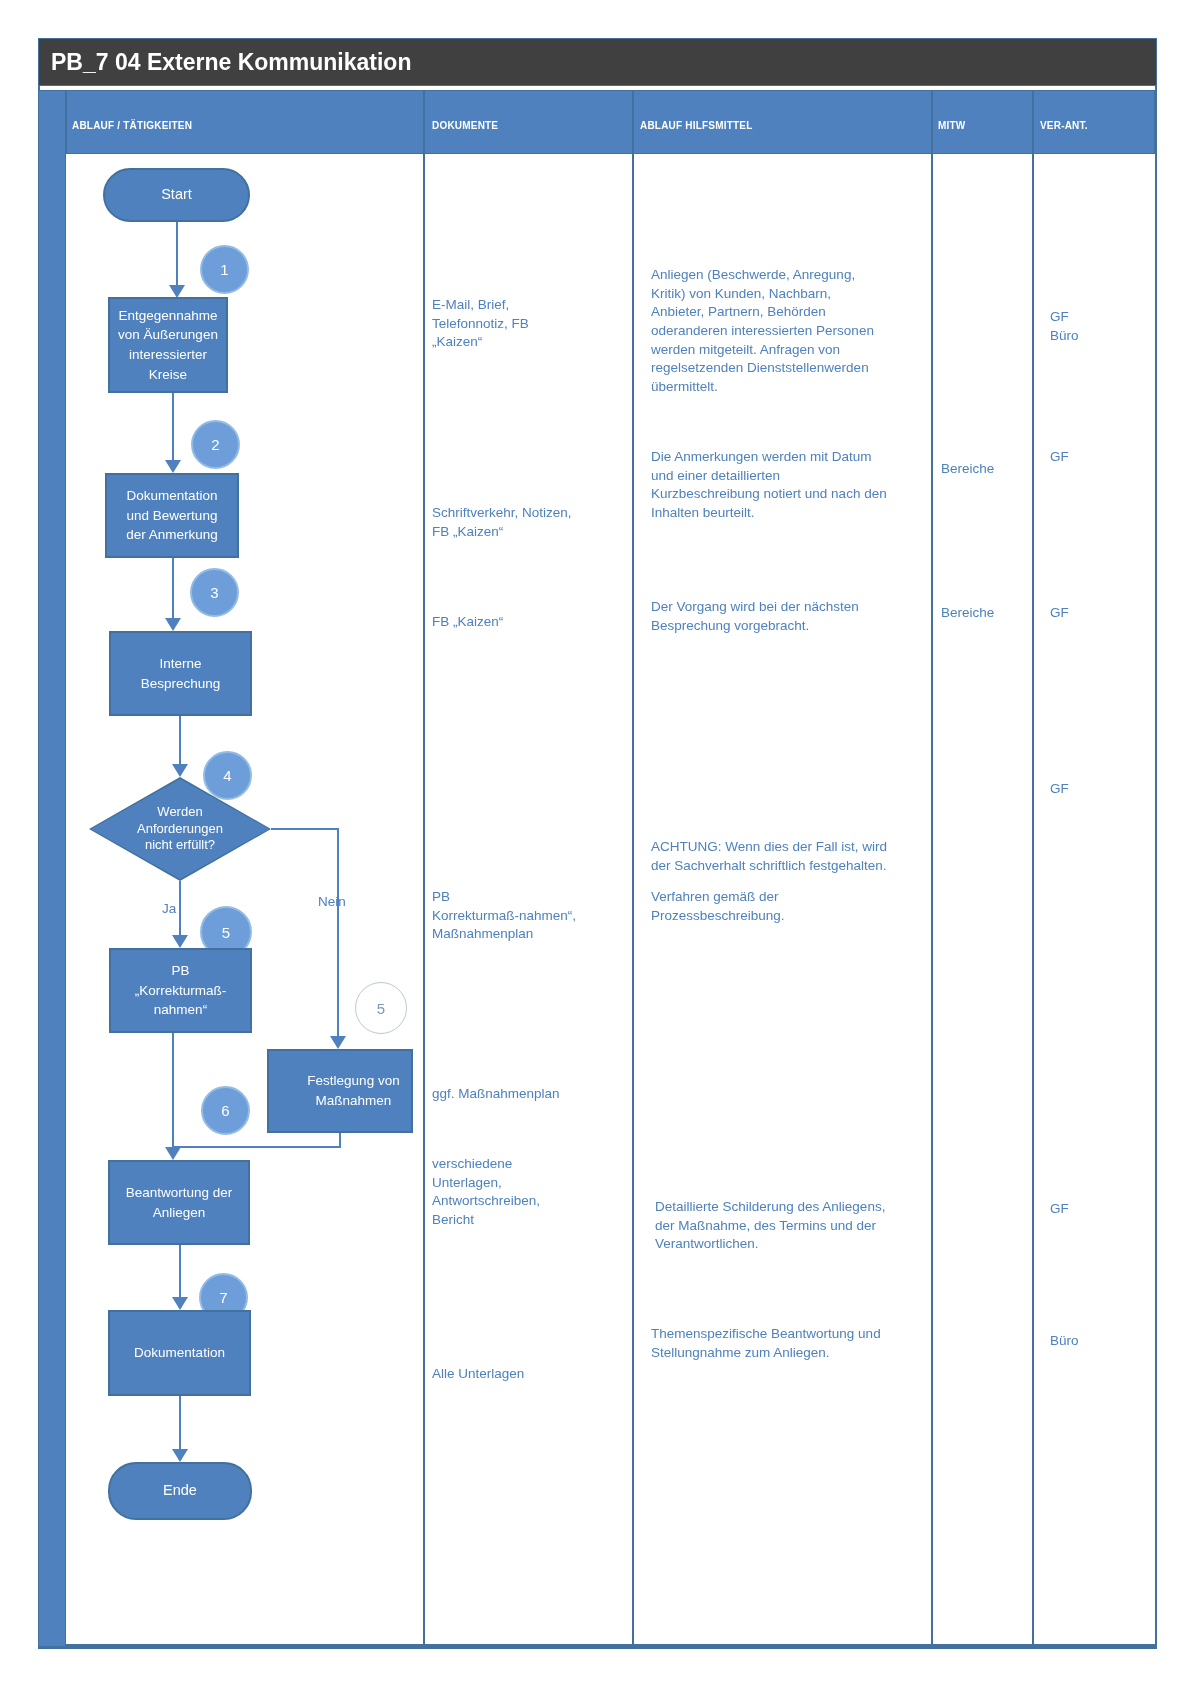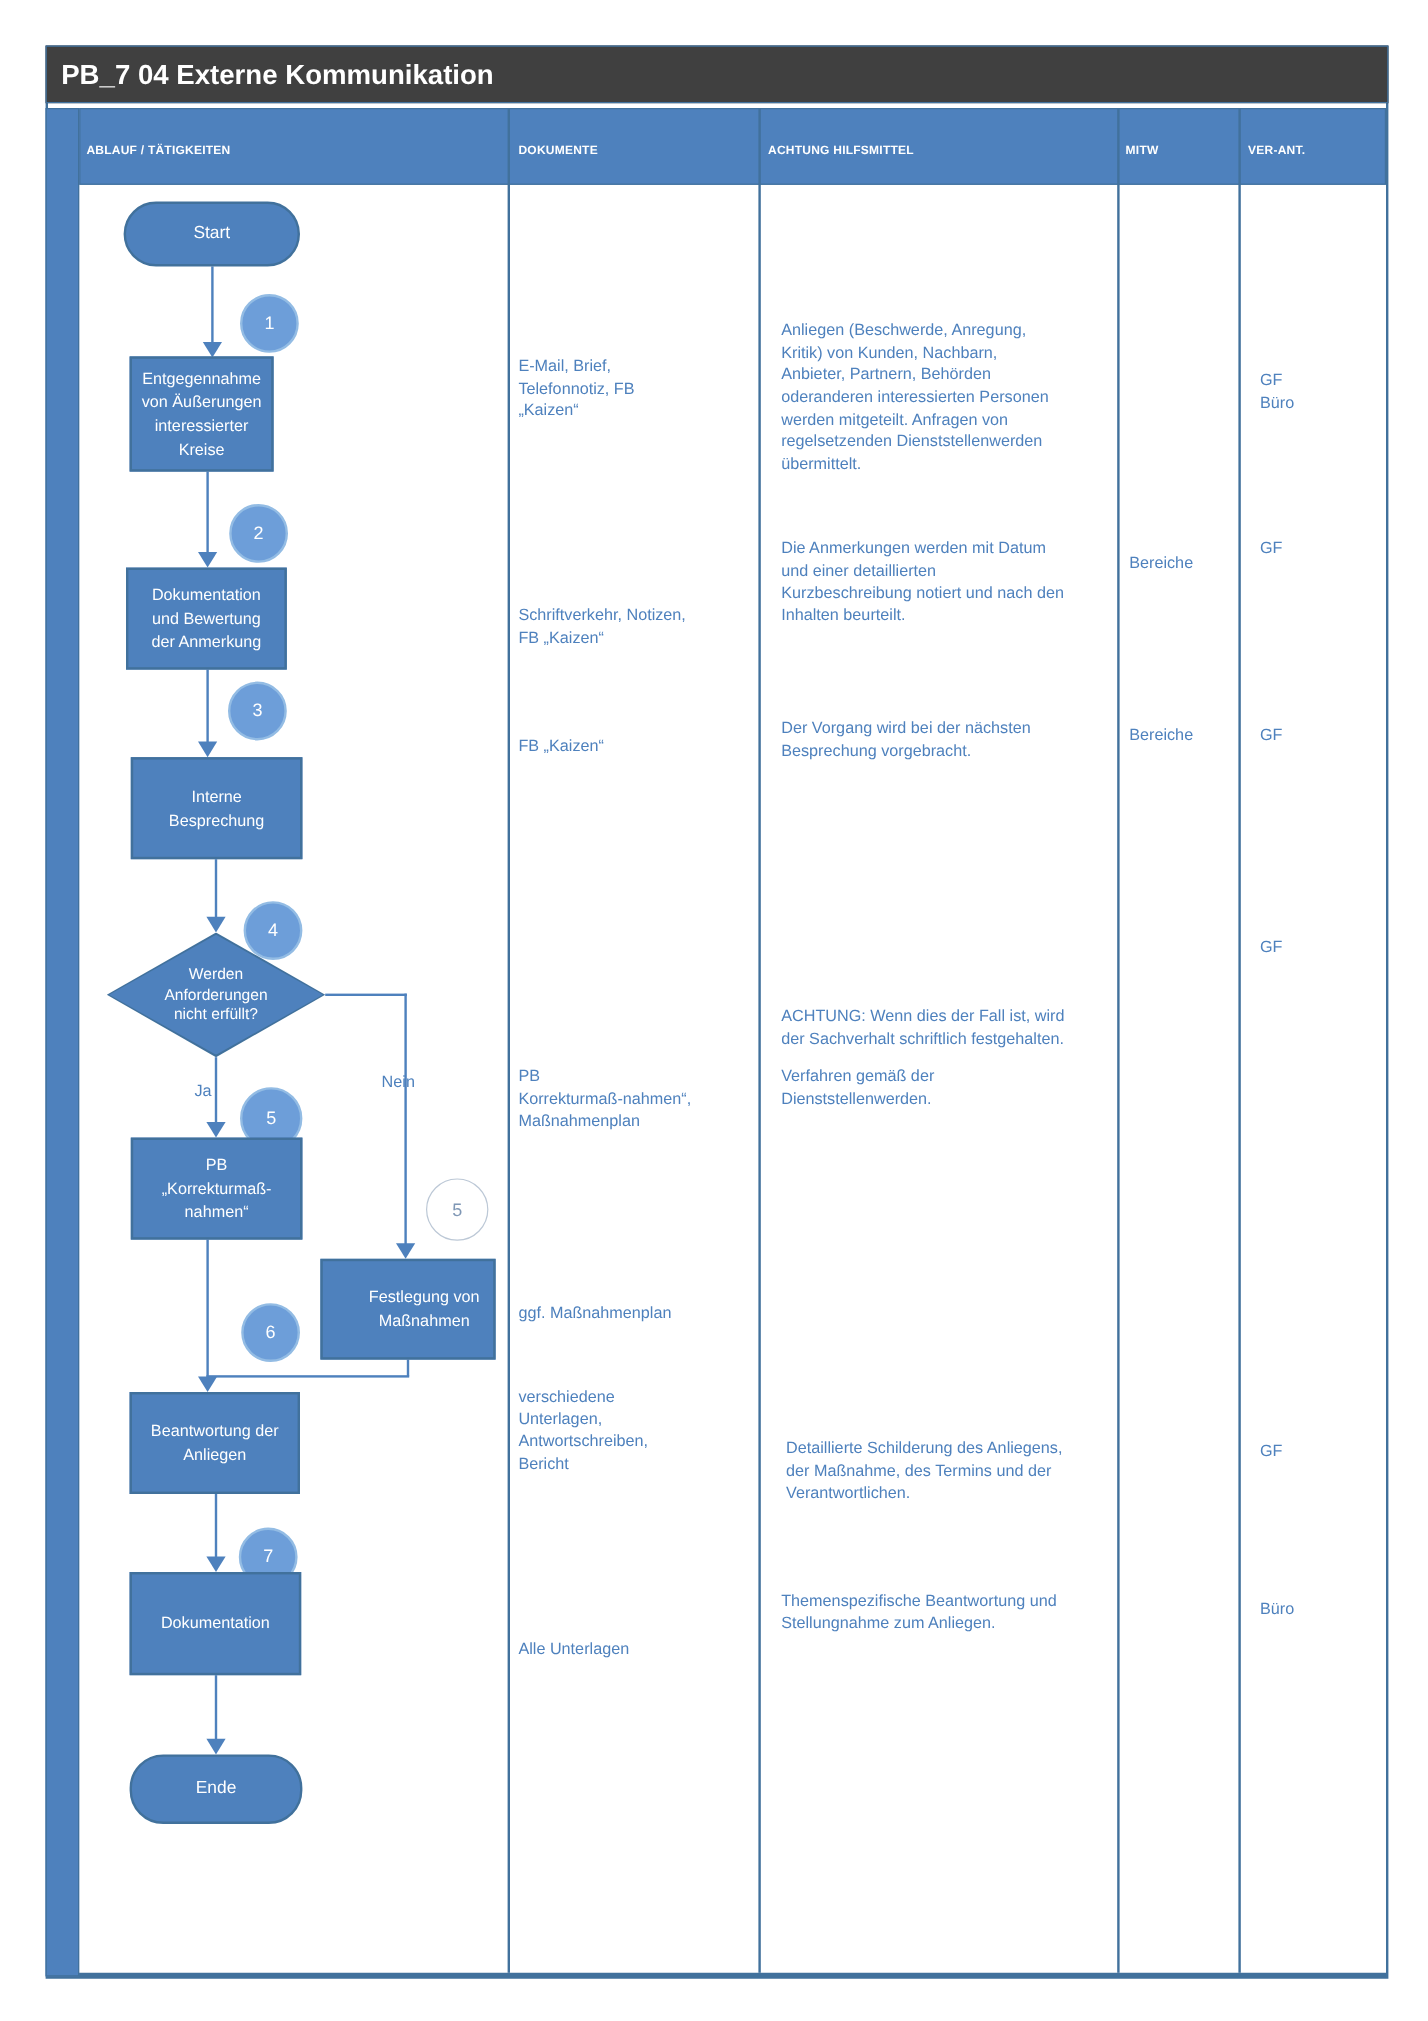--- a/index.html
+++ b/index.html
@@ -53,21 +53,21 @@
   <div class="abs titlebar">
     <span>PB_7 04 Externe Kommunikation</span>
   </div>
 
   <div class="abs headerrow"></div>
   <div class="abs phasestrip"></div>
   <div class="abs phasetext">Phase</div>
 
   <div class="abs hlabel" style="left:72px;">ABLAUF / TÄTIGKEITEN</div>
   <div class="abs hlabel" style="left:432px;">DOKUMENTE</div>
-  <div class="abs hlabel" style="left:640px;">ACHTUNG HILFSMITTEL</div>
+  <div class="abs hlabel" style="left:640px;">ABLAUF HILFSMITTEL</div>
   <div class="abs hlabel" style="left:938px;">MITW</div>
   <div class="abs hlabel" style="left:1040px;">VER-ANT.</div>
 
   <div class="abs vsep" style="left:423px;"></div>
   <div class="abs vsep" style="left:632px;"></div>
   <div class="abs vsep" style="left:931px;"></div>
   <div class="abs vsep" style="left:1032px;"></div>
 
   <div class="abs vline" style="left:176px;top:222px;height:64px;"></div>
   <div class="abs ahead" style="left:169px;top:285px;"></div>
@@ -205,21 +205,21 @@
 übermittelt.</div>
   <div class="abs coltext preline" style="left:651px;top:448px;width:280px;">Die Anmerkungen werden mit Datum
 und einer detaillierten
 Kurzbeschreibung notiert und nach den
 Inhalten beurteilt.</div>
   <div class="abs coltext preline" style="left:651px;top:598px;width:280px;">Der Vorgang wird bei der nächsten
 Besprechung vorgebracht.</div>
   <div class="abs coltext preline" style="left:651px;top:838px;width:280px;">ACHTUNG: Wenn dies der Fall ist, wird
 der Sachverhalt schriftlich festgehalten.</div>
   <div class="abs coltext preline" style="left:651px;top:888px;width:280px;">Verfahren gemäß der
-Dienststellenwerden.</div>
+Prozessbeschreibung.</div>
   <div class="abs coltext preline" style="left:655px;top:1198px;width:280px;">Detaillierte Schilderung des Anliegens,
 der Maßnahme, des Termins und der
 Verantwortlichen.</div>
   <div class="abs coltext preline" style="left:651px;top:1325px;width:280px;">Themenspezifische Beantwortung und
 Stellungnahme zum Anliegen.</div>
 
   <div class="abs coltext" style="left:941px;top:460px;">Bereiche</div>
   <div class="abs coltext" style="left:941px;top:604px;">Bereiche</div>
 
   <div class="abs coltext preline" style="left:1050px;top:308px;">GF

